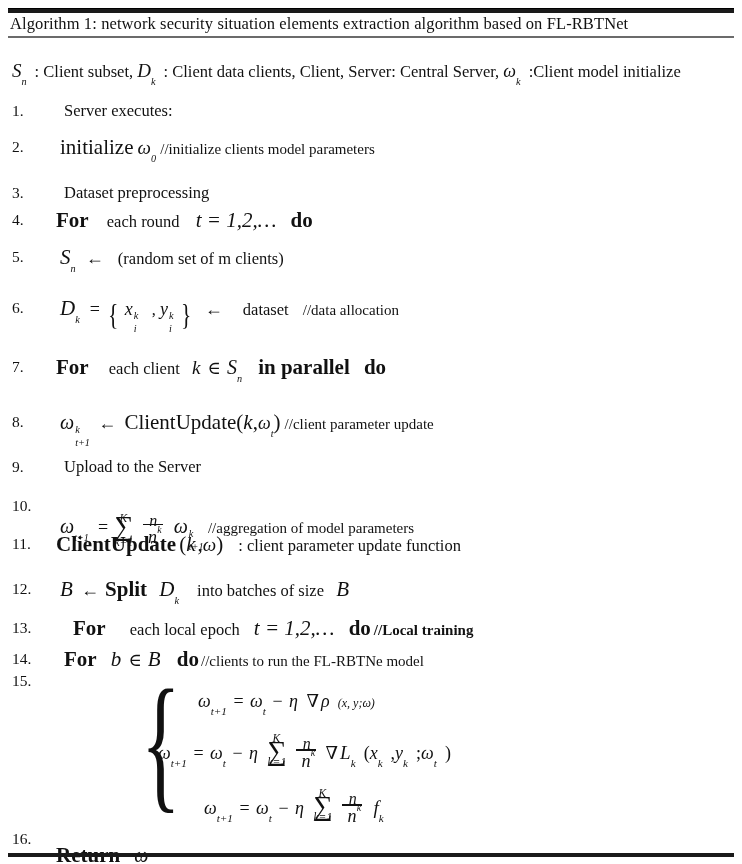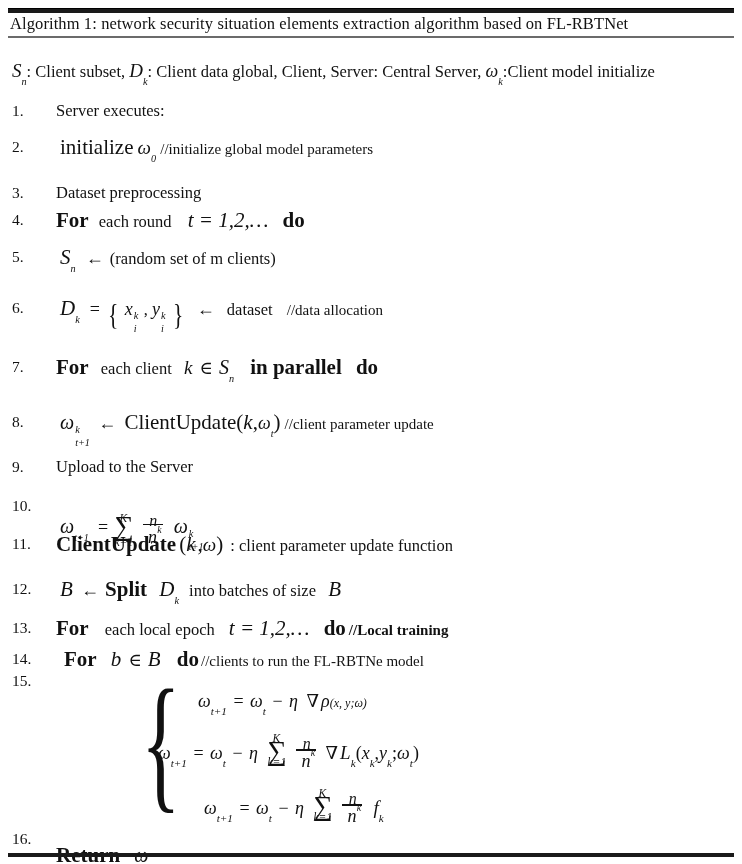--- a/index.html
+++ b/index.html
@@ -96,21 +96,21 @@
   .gr {           
     font-family: "Liberation Serif", "DejaVu Serif", serif;
     font-style: italic;
     font-size: 18px;
   }
   .op {
     font-style: normal;
     font-size: 18px;
     padding: 0 2px;
   }
-  .rm { font-style: normal; font-size: 16.5px; }
+  .rm { font-style: normal; font-size: 16.5px; margin-left: 8px; }
   .bf { font-weight: bold; font-size: 21px; }
   .cmt { font-style: normal; font-size: 15px; }
   .cmt-b { font-style: normal; font-weight: bold; font-size: 15px; }
   .big { font-size: 21px; font-style: normal; }
   .bigmi { font-size: 21px; font-style: italic; }
 
   
   sub, sup {
     font-size: 62%;
     font-style: italic;
@@ -234,34 +234,34 @@
 
 <div class="algo">
 
   <div class="rule-top"></div>
 
   <div class="title">Algorithm 1: network security situation elements extraction algorithm based on FL-RBTNet</div>
 
   <div class="rule-title"></div>
 
   <div class="legend">
-    <span class="mi">S</span><sub>n</sub><span class="rm">: Client subset, </span><span class="mi">D</span><sub>k</sub><span class="rm">: Client data global, Client, Server: Central Server, </span><span class="gr">ω</span><sub>k</sub><span class="rm">:Client model initialize</span>
+    <span class="mi">S</span><sub>n</sub><span class="rm">: Client subset, </span><span class="mi">D</span><sub>k</sub><span class="rm">: Client data clients, Client, Server: Central Server, </span><span class="gr">ω</span><sub>k</sub><span class="rm">:Client model initialize</span>
   </div>
 
   <div class="row" style="top:100px;">
     <span class="num">1.</span>
     <span class="body rm" style="left:48px;">Server executes:</span>
   </div>
 
   <div class="row" style="top:136px;">
     <span class="num">2.</span>
     <span class="body" style="left:52px;">
       <span class="big">initialize</span>
       <span class="gr" style="font-size:19px;">ω</span><sub>0</sub>
-      <span class="cmt">//initialize global model parameters</span>
+      <span class="cmt">//initialize clients model parameters</span>
     </span>
   </div>
 
   <div class="row" style="top:182px;">
     <span class="num">3.</span>
     <span class="body rm" style="left:48px;">Dataset preprocessing</span>
   </div>
 
   <div class="row" style="top:209px;">
     <span class="num">4.</span>
@@ -335,20 +335,21 @@
         <span class="sig">∑</span>
         <span class="up">K</span>
         <span class="dn">k=1</span>
       </span>
       <span class="frac">
         <span class="nu"><span>n</span><sub>k</sub></span>
         <span class="bar"></span>
         <span class="de">n</span>
       </span>
       <span class="gr" style="font-size:20px;padding-left:5px;">ω</span><span class="subsup"><span class="s-up">k</span><span class="s-dn">t+1</span></span>
+      <span class="cmt" style="padding-left:16px;">//aggregation of model parameters</span>
     </span>
   </div>
 
   <div class="row" style="top:533px;">
     <span class="num">11.</span>
     <span class="body" style="left:48px;">
       <span class="bf">ClientUpdate</span><span class="big" style="padding-left:3px;">(</span><span class="bigmi">k</span><span class="big" style="padding-left:2px;">,</span><span class="gr" style="font-size:19px;">ω</span><span class="big">)</span>
       <span class="rm" style="padding-left:3px;">: client parameter update function</span>
     </span>
   </div>
@@ -360,21 +361,21 @@
       <span class="op" style="padding-left:4px;">←</span>
       <span class="bf">Split</span>
       <span class="mi" style="font-size:21px;padding-left:8px;">D</span><sub>k</sub>
       <span class="rm" style="padding-left:6px;">into batches of size</span>
       <span class="mi" style="font-size:21px;padding-left:8px;">B</span>
     </span>
   </div>
 
   <div class="row" style="top:617px;">
     <span class="num">13.</span>
-    <span class="body" style="left:48px;">
+    <span class="body" style="left:65px;">
       <span class="bf">For</span>
       <span class="rm" style="padding-left:12px;">each local epoch</span>
       <span class="bigmi" style="padding-left:10px;">t = 1,2,…</span>
       <span class="bf" style="padding-left:10px;">do</span><span class="cmt-b" style="padding-left:3px;">//Local training</span>
     </span>
   </div>
 
   <div class="row" style="top:648px;">
     <span class="num">14.</span>
     <span class="body" style="left:56px;">

